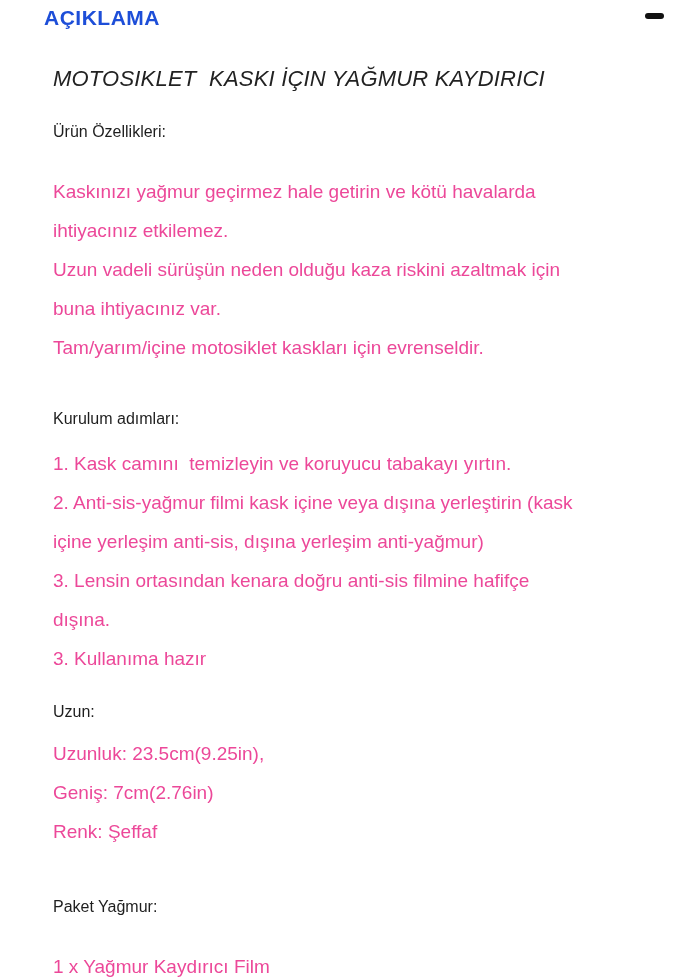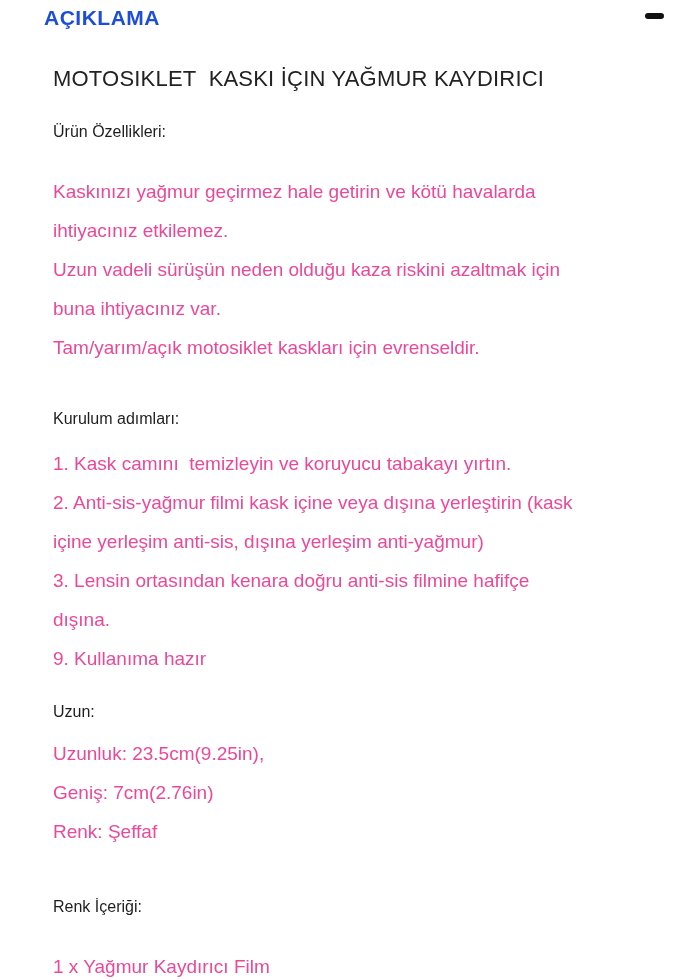--- a/index.html
+++ b/index.html
@@ -1,45 +1,45 @@
 <!DOCTYPE html>
 <html><head>
 <meta charset="utf-8">
 <style>
   html, body { margin:0; padding:0; background:#ffffff; }
   body { width:700px; height:980px; position:relative; overflow:hidden;
          font-family:"Liberation Sans", "DejaVu Sans", sans-serif; color:#222; }
   .header { position:absolute; left:44px; top:6px; font-size:21px; font-weight:bold; color:#1d4ed8; letter-spacing:0.5px; }
   .collapse { position:absolute; left:645px; top:13px; width:19px; height:6px; background:#111; border-radius:3px; cursor:pointer; }
-  .title { position:absolute; left:53px; top:66px; font-size:22px; color:#222; white-space:pre; letter-spacing:0.2px; }
+  .title { position:absolute; left:53px; top:66px; font-size:22px; color:#222; white-space:pre; letter-spacing:0.2px;font-style:italic; }
   .h { position:absolute; left:53px; font-size:16px; color:#1e1e1e; }
   .line { position:absolute; left:53px; font-size:19px; color:#ec4899; white-space:pre; }
 </style>
 </head>
 <body>
 
 <div class="header">AÇIKLAMA</div>
 <div class="collapse"></div>
 
 <div class="title">MOTOSIKLET  KASKI İÇIN YAĞMUR KAYDIRICI</div>
 
 <div class="h" style="top:123px">Ürün Özellikleri:</div>
 <div class="line" style="top:181px">Kaskınızı yağmur geçirmez hale getirin ve kötü havalarda</div>
 <div class="line" style="top:220px">ihtiyacınız etkilemez.</div>
 <div class="line" style="top:259px">Uzun vadeli sürüşün neden olduğu kaza riskini azaltmak için</div>
 <div class="line" style="top:298px">buna ihtiyacınız var.</div>
-<div class="line" style="top:337px">Tam/yarım/açık motosiklet kaskları için evrenseldir.</div>
+<div class="line" style="top:337px">Tam/yarım/içine motosiklet kaskları için evrenseldir.</div>
 
 <div class="h" style="top:410px">Kurulum adımları:</div>
 <div class="line" style="top:453px">1. Kask camını  temizleyin ve koruyucu tabakayı yırtın.</div>
 <div class="line" style="top:492px">2. Anti-sis-yağmur filmi kask içine veya dışına yerleştirin (kask</div>
 <div class="line" style="top:531px">içine yerleşim anti-sis, dışına yerleşim anti-yağmur)</div>
 <div class="line" style="top:570px">3. Lensin ortasından kenara doğru anti-sis filmine hafifçe</div>
 <div class="line" style="top:609px">dışına.</div>
-<div class="line" style="top:648px">9. Kullanıma hazır</div>
+<div class="line" style="top:648px">3. Kullanıma hazır</div>
 
 <div class="h" style="top:703px">Uzun:</div>
 <div class="line" style="top:743px">Uzunluk: 23.5cm(9.25in),</div>
 <div class="line" style="top:782px">Geniş: 7cm(2.76in)</div>
 <div class="line" style="top:821px">Renk: Şeffaf</div>
 
-<div class="h" style="top:898px">Renk İçeriği:</div>
+<div class="h" style="top:898px">Paket Yağmur:</div>
 <div class="line" style="top:956px">1 x Yağmur Kaydırıcı Film</div>
 
 </body></html>

